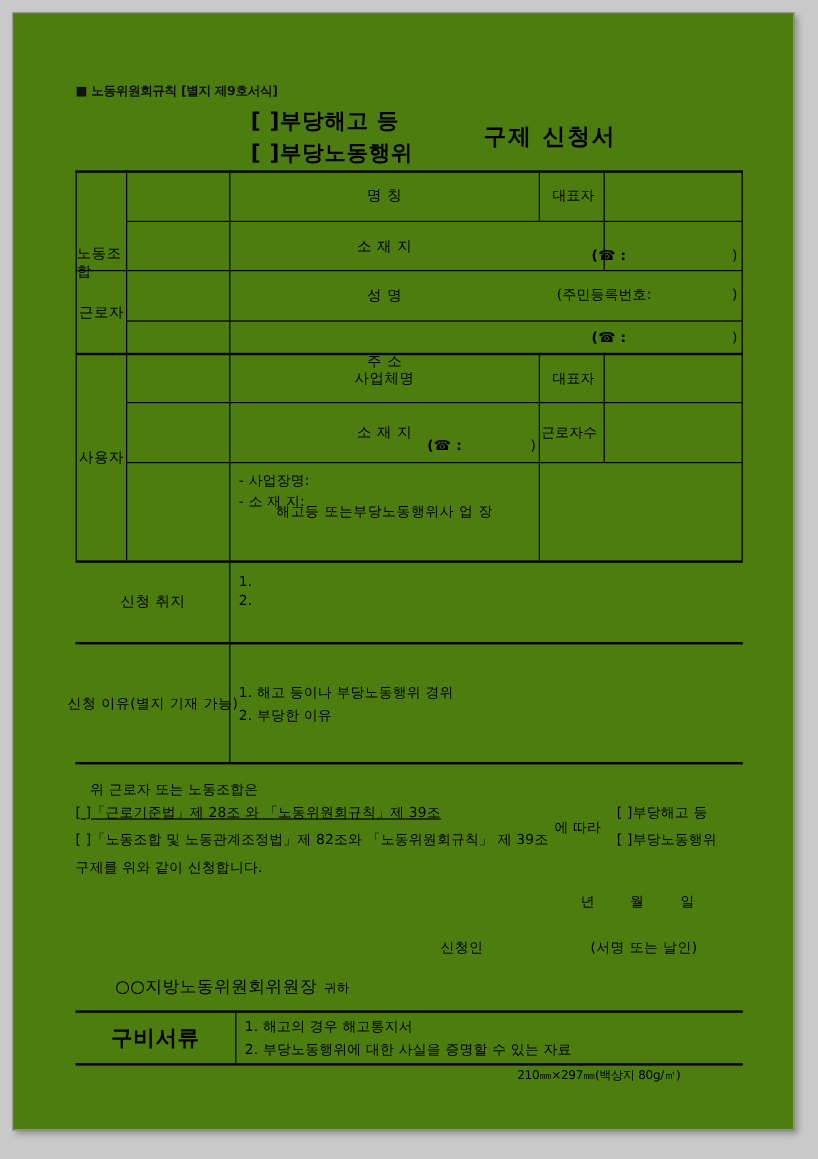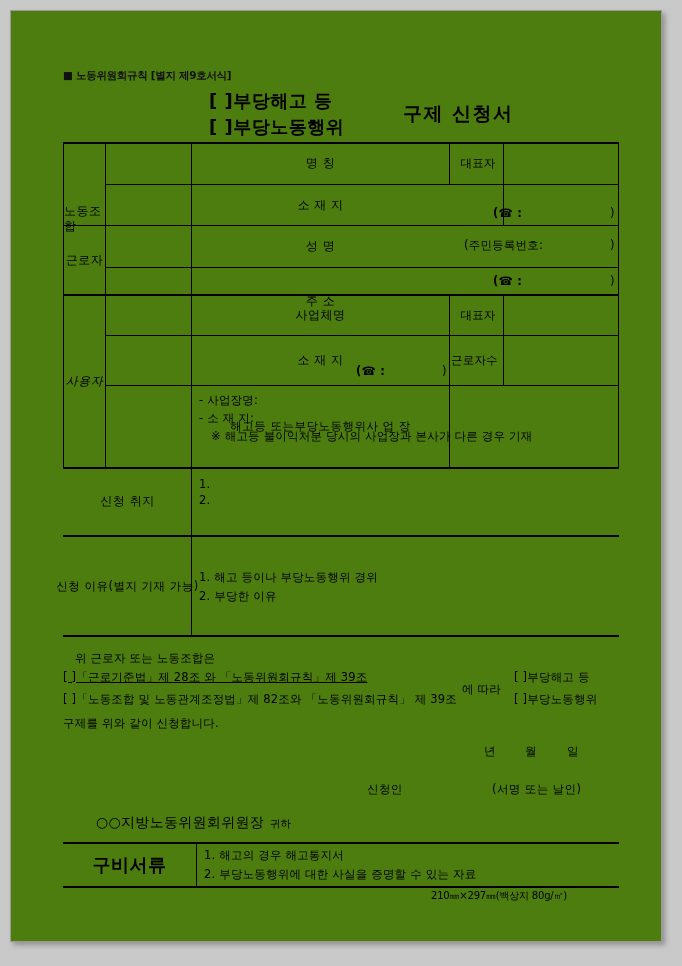--- a/index.html
+++ b/index.html
@@ -258,21 +258,21 @@
         <span class="fld" style="position:absolute; left:271px; top:12px;">(주민등록번호:</span>
         <span class="fld" style="position:absolute; left:417px; top:12px;">)</span>
       </div>
 
       <div class="cell lbl-c" style="left:129px; top:118px; width:257px; height:26px;margin-top:28px;">주    소</div>
       <div class="cell" style="left:130px; top:126px; width:424px; height:26px;">
         <span class="fld" style="position:absolute; left:300px; top:6px; font-weight:bold;">(☎ :</span>
         <span class="fld" style="position:absolute; left:417px; top:6px;">)</span>
       </div>
 
-      <div class="cell lbl-v" style="left:1px; top:153px; width:41px; height:172px;font-style:italic;">
+      <div class="cell lbl-v" style="left:1px; top:153px; width:41px; height:172px;">
         <span>사용자</span>
       </div>
 
       <div class="cell lbl-c" style="left:129px; top:153px; width:257px; height:40px;">사업체명</div>
       <div class="cell" style="left:390px; top:153px; width:50px; height:40px; display:flex; align-items:center; justify-content:center; font-size:11.5px;">대표자</div>
       <div class="cell" style="left:130px; top:153px; width:255px; height:40px;"></div>
       <div class="cell" style="left:442px; top:153px; width:112px; height:40px;"></div>
 
       <div class="cell lbl-c" style="left:129px; top:194px; width:257px; height:48px;">소 재 지</div>
       <div class="cell" style="left:388px; top:194px; width:52px; height:48px; display:flex; align-items:center; justify-content:flex-start; font-size:11.5px;">근로자수</div>
@@ -283,21 +283,20 @@
       <div class="cell" style="left:442px; top:194px; width:112px; height:48px;"></div>
 
       <div class="cell lbl-c2" style="left:129px; top:244px; width:257px; height:80px;">
         <span>해고등 또는</span>
         <span>부당노동행위</span>
         <span>사  업  장</span>
       </div>
       <div class="cell fld-lines" style="left:136px; top:249px; width:415px; height:75px;">
         <div>- 사업장명:</div>
         <div>- 소 재 지:</div>
-        <div style="padding-left:12px;">※ 해고등 불이익처분 당시의 사업장과 본사가 다른 경우 기재</div>
       </div>
 
       <div class="cell lbl-c" style="left:1px; top:326px; width:127px; height:67px;">신청 취지</div>
       <div class="cell fld-lines" style="left:136px; top:334px; width:415px; height:58px; line-height:16px;">
         <div>1.</div>
         <div>2.</div>
       </div>
 
       <div class="cell lbl-c2" style="left:1px; top:394px; width:127px; height:99px; line-height:18px;">
         <span>신청 이유</span>

